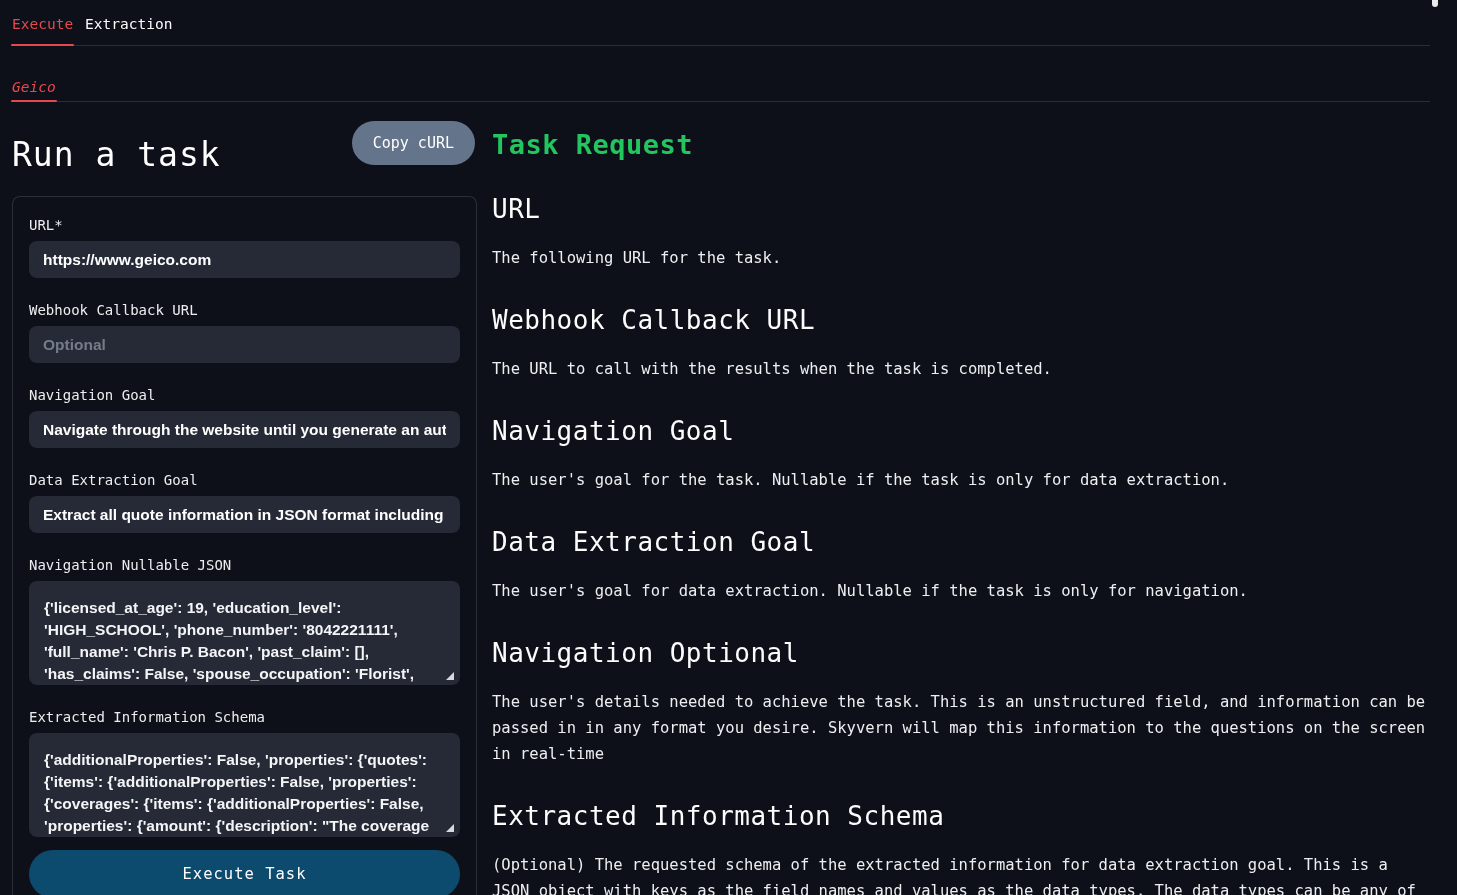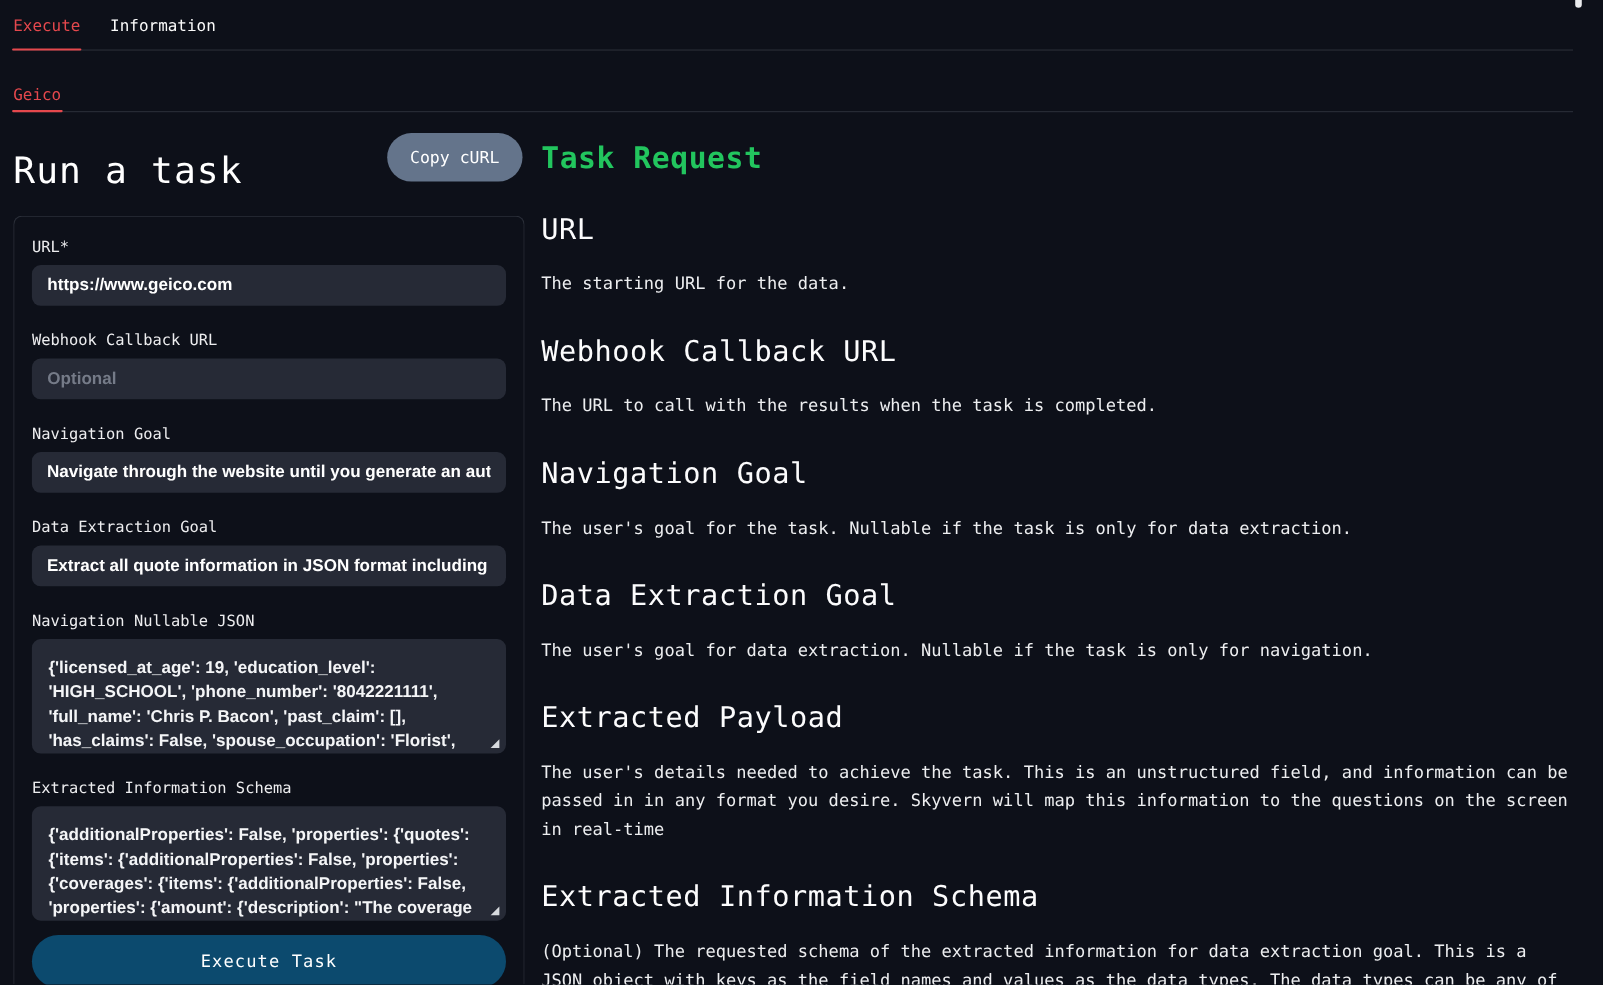--- a/index.html
+++ b/index.html
@@ -8,32 +8,32 @@
     background:#0d1019;
     font-family:"DejaVu Sans Mono", monospace;
     color:#f2f3f5;
     position:relative;
     overflow:hidden;
   }
   
   .topnav {
     position:absolute; left:11px; top:0; width:1419px; height:46px;
     border-bottom:1px solid #2a2e38;
-    display:flex; gap:25px; align-items:stretch;
+    display:flex; gap:10px; align-items:stretch;
   }
   .subnav {
     position:absolute; left:11px; top:46px; width:1419px; height:56px;
     border-bottom:1px solid #2a2e38;
     display:flex; align-items:stretch;
   }
   .tab {
     font-size:14.5px; color:#fafafa; position:relative; cursor:pointer;
     display:flex; align-items:center; padding:2px 1px 0;
   }
-  .subnav .tab { padding-top:26px; }
+  .subnav .tab { padding-top:26px;font-style:italic; }
   .tab.active { color:#e5484d; }
   .tab.active::after {
     content:""; position:absolute; left:0; right:0; bottom:-1px;
     height:2px; background:#e5484d; border-radius:1px;
   }
   
   .scroll-thumb {
     position:absolute; right:19px; top:0; width:6px; height:7px;
     background:#e9eaec; border-radius:0 0 3px 3px;
   }
@@ -81,21 +81,21 @@
   .right-col { position:absolute; left:492px; top:129px; width:938px; }
   .doc-title { font-size:27px; font-weight:700; color:#22c55e; letter-spacing:0.5px; }
   .section h3 { font-size:26px; font-weight:400; color:#fcfcfd; margin-top:34px; letter-spacing:0.5px; }
   .section p  { font-size:15.5px; line-height:26px; color:#edeef0; margin-top:21px; }
 </style>
 </head>
 <body>
 
 <nav class="topnav">
   <div class="tab active">Execute</div>
-  <div class="tab">Information</div>
+  <div class="tab">Extraction</div>
 </nav>
 <nav class="subnav">
   <div class="tab active">Geico</div>
 </nav>
 
 <div class="scroll-thumb"></div>
 
 <div class="left-header">
   <h1 class="page-title">Run a task</h1>
   <button class="copy-curl-btn">Copy cURL</button>
@@ -127,40 +127,40 @@
   </div>
 
   <button class="execute-btn">Execute Task</button>
 </form>
 
 <div class="right-col">
   <h2 class="doc-title">Task Request</h2>
 
   <div class="section">
     <h3>URL</h3>
-    <p>The starting URL for the data.</p>
+    <p>The following URL for the task.</p>
   </div>
 
   <div class="section">
     <h3>Webhook Callback URL</h3>
     <p>The URL to call with the results when the task is completed.</p>
   </div>
 
   <div class="section">
     <h3>Navigation Goal</h3>
     <p>The user's goal for the task. Nullable if the task is only for data extraction.</p>
   </div>
 
   <div class="section">
     <h3>Data Extraction Goal</h3>
     <p>The user's goal for data extraction. Nullable if the task is only for navigation.</p>
   </div>
 
   <div class="section">
-    <h3>Extracted Payload</h3>
+    <h3>Navigation Optional</h3>
     <p>The user's details needed to achieve the task. This is an unstructured field, and information can be passed in in any format you desire. Skyvern will map this information to the questions on the screen in real-time</p>
   </div>
 
   <div class="section">
     <h3>Extracted Information Schema</h3>
     <p>(Optional) The requested schema of the extracted information for data extraction goal. This is a JSON object with keys as the field names and values as the data types. The data types can be any of the following: string, number, boolean, date, datetime, time, float, integer, object, array, null. If the schema is not provided, Skyvern will infer the schema from the extracted data.</p>
   </div>
 </div>
 
 </body></html>

